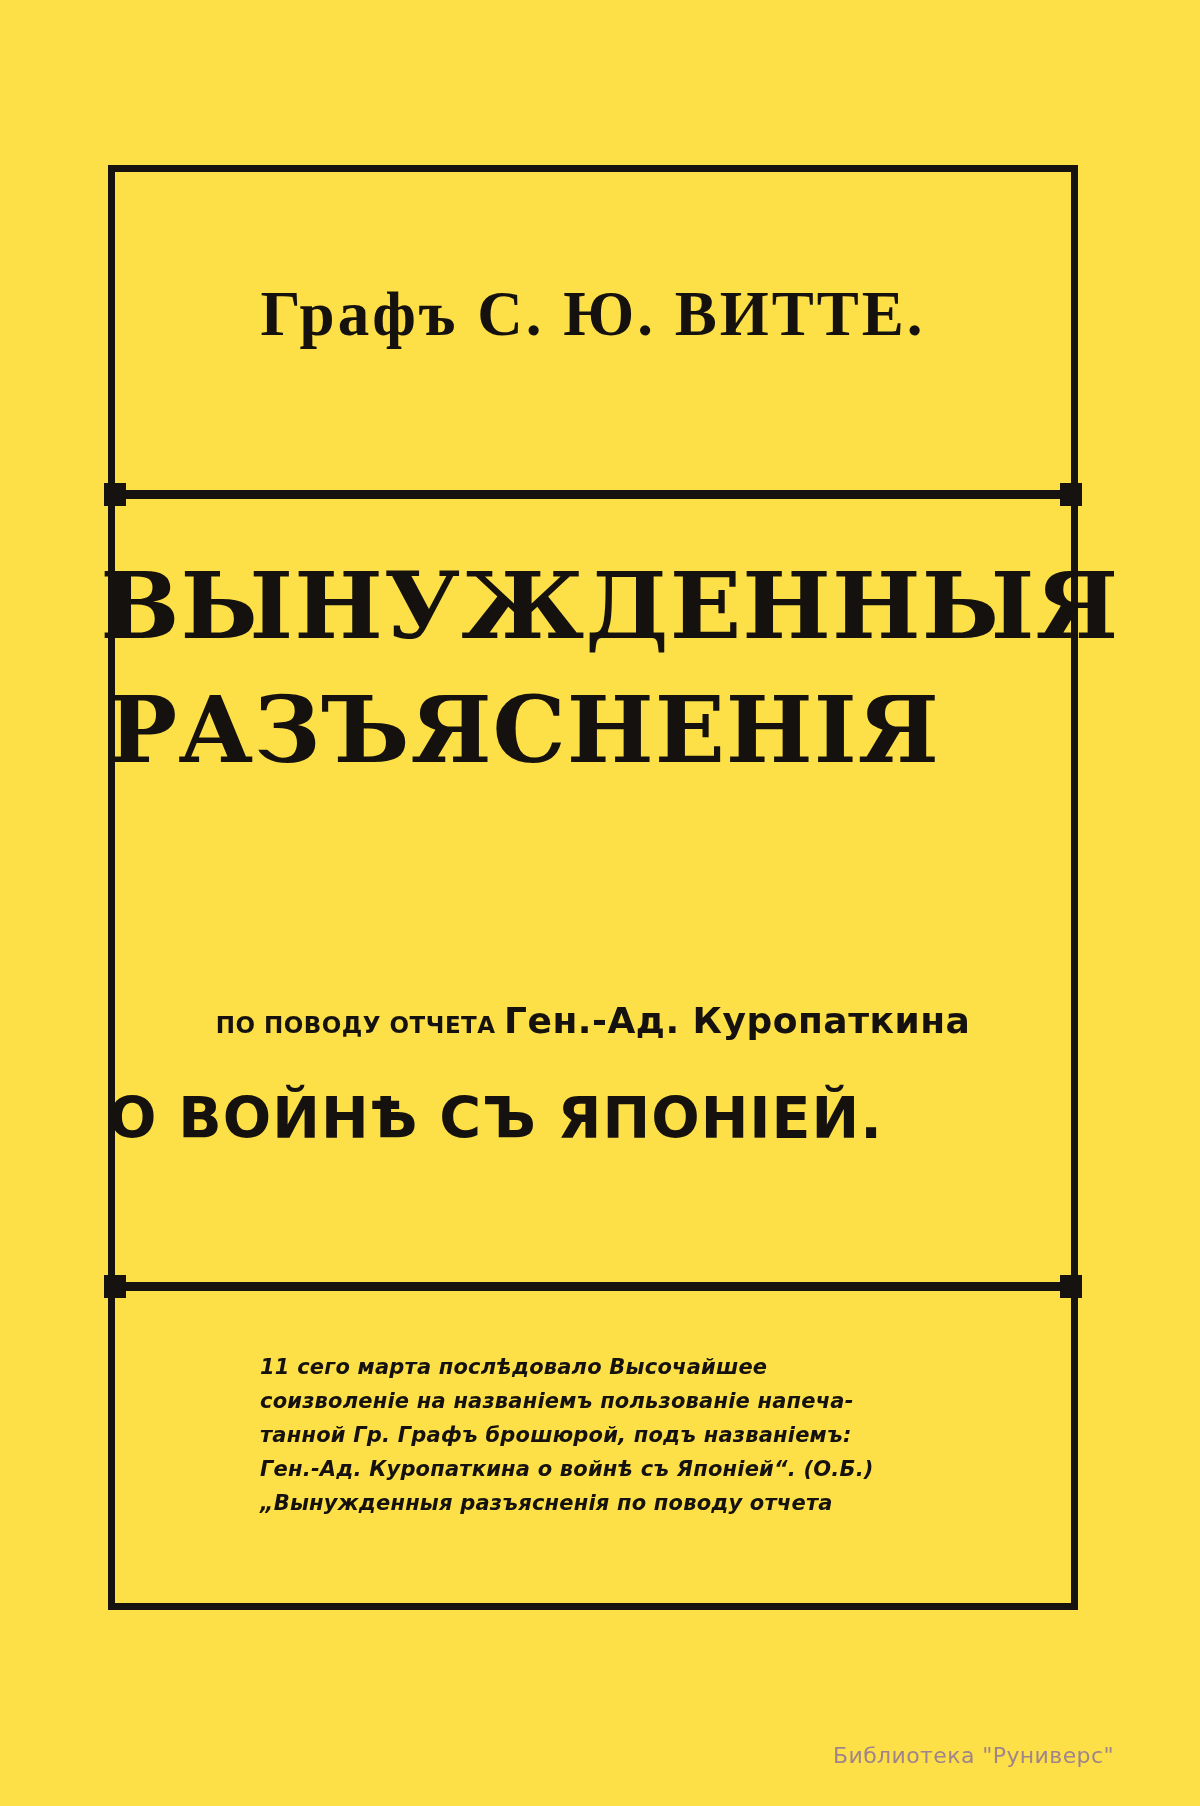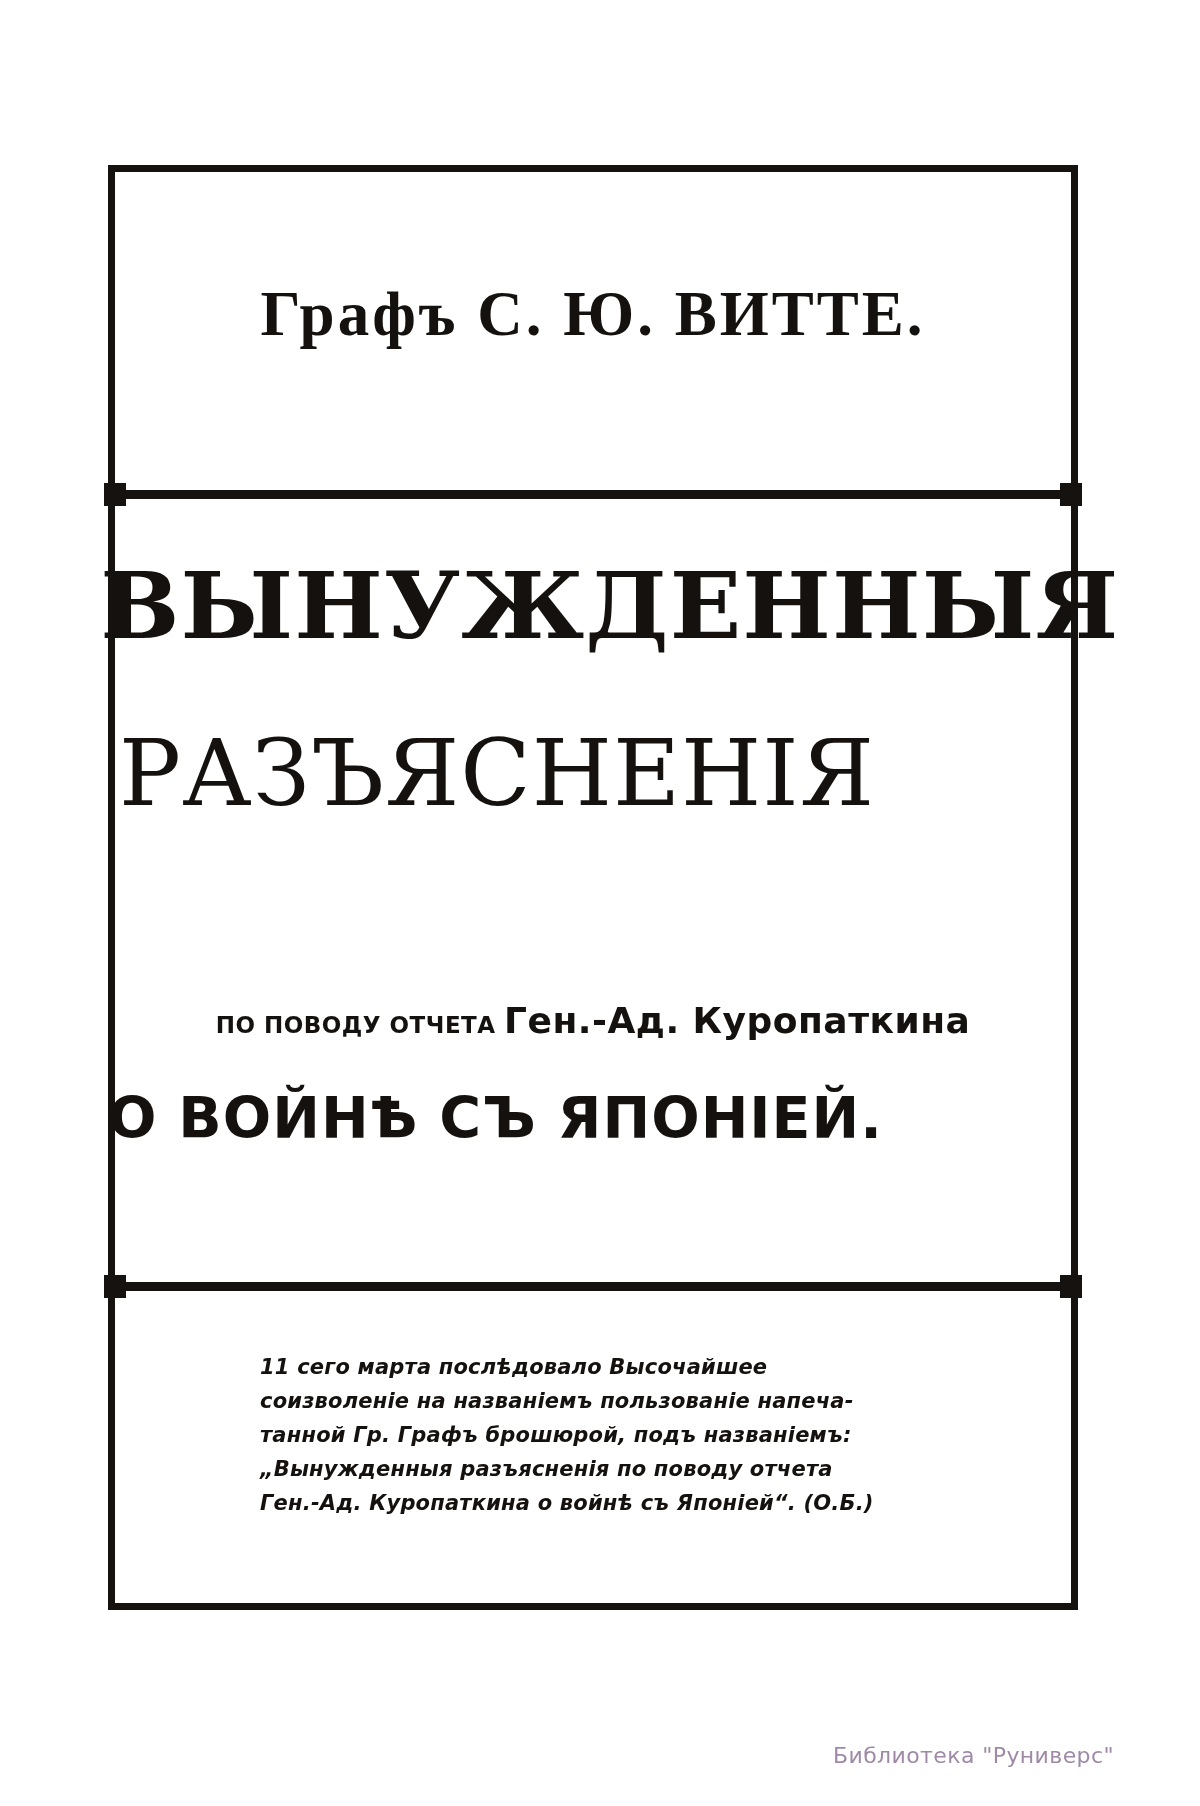--- a/index.html
+++ b/index.html
@@ -13,21 +13,21 @@
     font-family: "Liberation Serif", serif;
     overflow: hidden;
     position: relative;
   }
   .page {
     position: absolute;
     left: 0;
     top: 0;
     width: 1200px;
     height: 1806px;
-    background: #ffffff;
+    background: #fde047;
   }
 
   
   .cover-frame {
     position: absolute;
     left: 108px;
     top: 165px;
     width: 970px;
     height: 1445px;
     border: 7px solid #16120f;
@@ -82,24 +82,24 @@
     font-family: "DejaVu Serif", serif;
     font-weight: bold;
     font-size: 92px;
     line-height: 1.0;
     letter-spacing: 1px;
     transform: scaleX(1.02);
     white-space: nowrap;
   }
   .title-line2 {
     font-family: "DejaVu Serif", serif;
-    font-weight: normal;
+    font-weight: bold;
     font-size: 92px;
     line-height: 1.0;
-    margin-top: 76px;
+    margin-top: 32px;
     letter-spacing: 1px;
     white-space: nowrap;
   }
 
   .subtitle-1 {
     position: absolute;
     left: 108px;
     top: 1000px;
     width: 970px;
     text-align: center;
@@ -186,19 +186,19 @@
 
   <div class="rule r2">
     <span class="cap left"></span>
     <span class="cap right"></span>
   </div>
 
   <div class="note">
     <span class="ln">11 сего марта послѣдовало Высочайшее</span>
     <span class="ln">соизволеніе на названіемъ пользованіе напеча-</span>
     <span class="ln">танной Гр. Графъ брошюрой, подъ названіемъ:</span>
+    <span class="ln">Ген.-Ад. Куропаткина о войнѣ съ Японіей“. (О.Б.)</span>
     <span class="ln">„Вынужденныя разъясненія по поводу отчета</span>
-    <span class="ln">Ген.-Ад. Куропаткина о войнѣ съ Японіей“. (О.Б.)</span>
   </div>
 
   <div class="watermark">Библиотека "Руниверс"</div>
 
 </div>
 
 </body></html>

